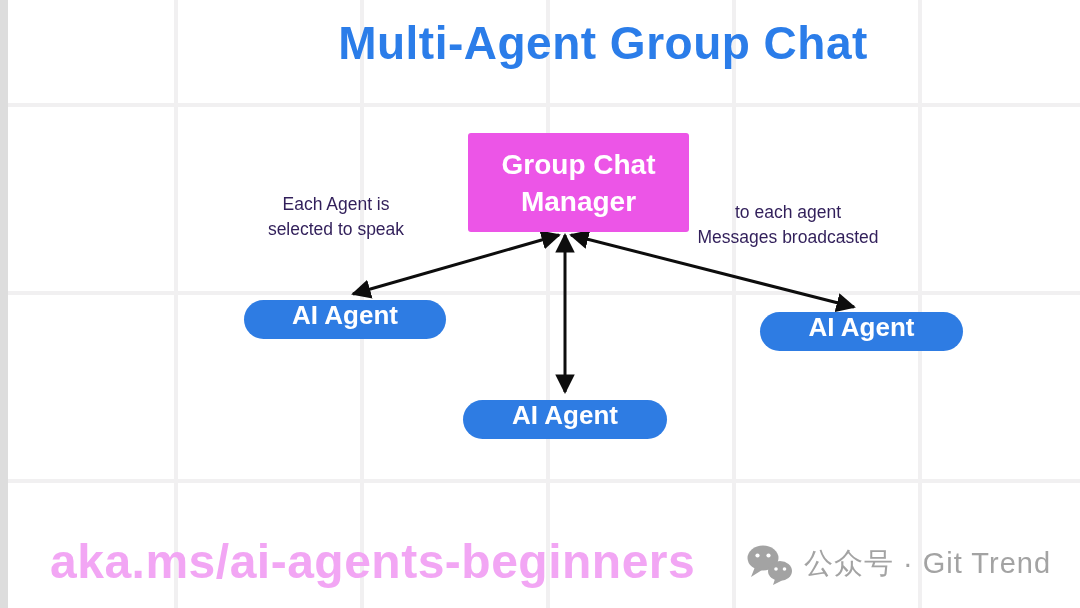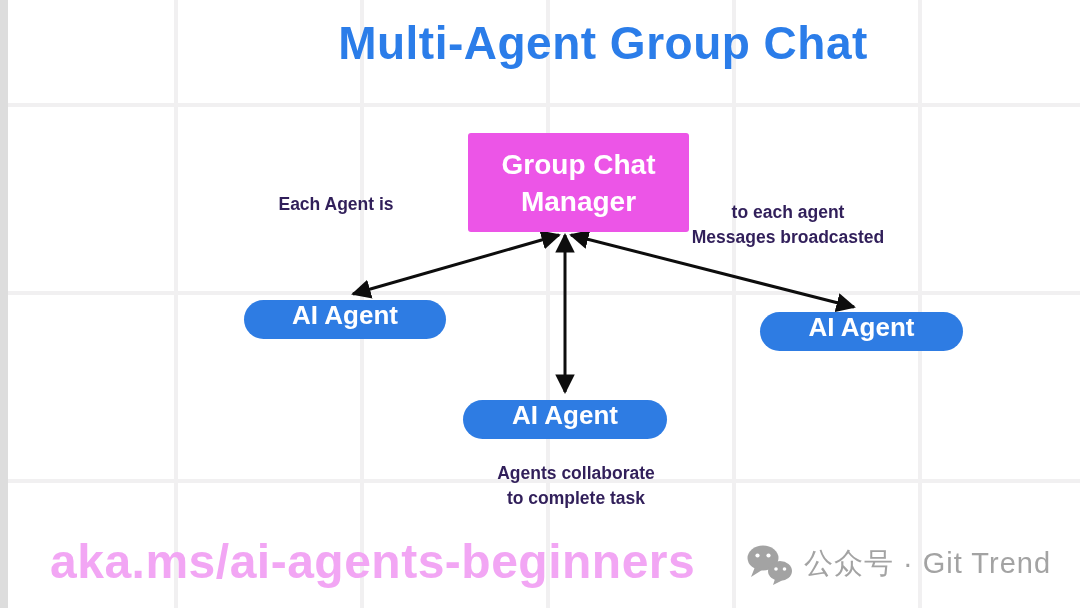--- a/index.html
+++ b/index.html
@@ -43,21 +43,21 @@
     background:var(--agent-blue);color:#ffffff;
     display:flex;align-items:flex-start;justify-content:center;
     font-size:26px;font-weight:bold;
   }
   .pill-left{left:236px;top:300px;width:202px;}
   .pill-center{left:455px;top:400px;width:204px;}
   .pill-right{left:752px;top:312px;width:203px;}
   .annotation{
     position:absolute;text-align:center;
     color:var(--annotation-purple);
-    font-size:17.5px;font-weight:bold;line-height:25px;
+    font-size:17.5px;font-weight:normal;line-height:25px;
   }
   .annotation-left{left:218px;top:192px;width:220px;}
   .annotation-right{left:659px;top:200px;width:242px;}
   .annotation-bottom{left:448px;top:461px;width:240px;}
   .arrows{position:absolute;left:0;top:0;width:1080px;height:608px;pointer-events:none;}
   .arrows line{stroke:var(--arrow-black);stroke-width:3;}
   .arrows .head{fill:var(--arrow-black);}
   .footer-link{
     position:absolute;left:42px;top:534px;
     font-size:48px;font-weight:bold;color:var(--footer-pink);
@@ -97,28 +97,25 @@
   </div>
   <div class="pill pill-center">
     <span>AI Agent</span>
   </div>
   <div class="pill pill-right">
     <span>AI Agent</span>
   </div>
 
   <div class="annotation annotation-left">
     <div>Each Agent is</div>
+    <div>selected to speak</div>
   </div>
   <div class="annotation annotation-right">
     <div>to each agent</div>
     <div>Messages broadcasted</div>
-  </div>
-  <div class="annotation annotation-bottom">
-    <div>Agents collaborate</div>
-    <div>to complete task</div>
   </div>
 
   <div class="footer-link">aka.ms/ai-agents-beginners</div>
 
   <div class="wechat">
     <svg class="wechat-icon-svg" width="48" height="42" viewBox="0 0 48 42">
       <ellipse cx="17" cy="14" rx="15.5" ry="12.5" fill="var(--footer-gray)"></ellipse>
       <path d="M9 23 L5 33 L16 26 Z" fill="var(--footer-gray)"></path>
       <circle cx="11.5" cy="11.5" r="2.1" fill="#ffffff"></circle>
       <circle cx="22.5" cy="11.5" r="2.1" fill="#ffffff"></circle>

